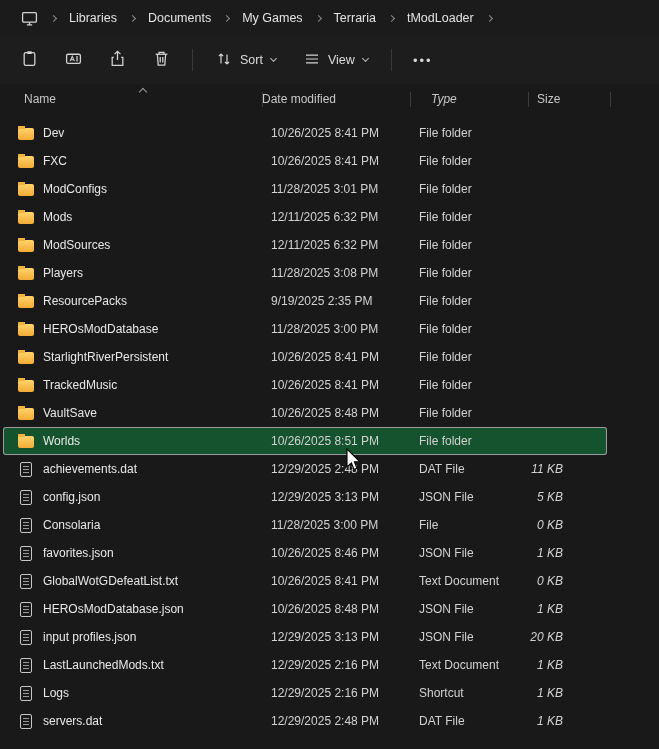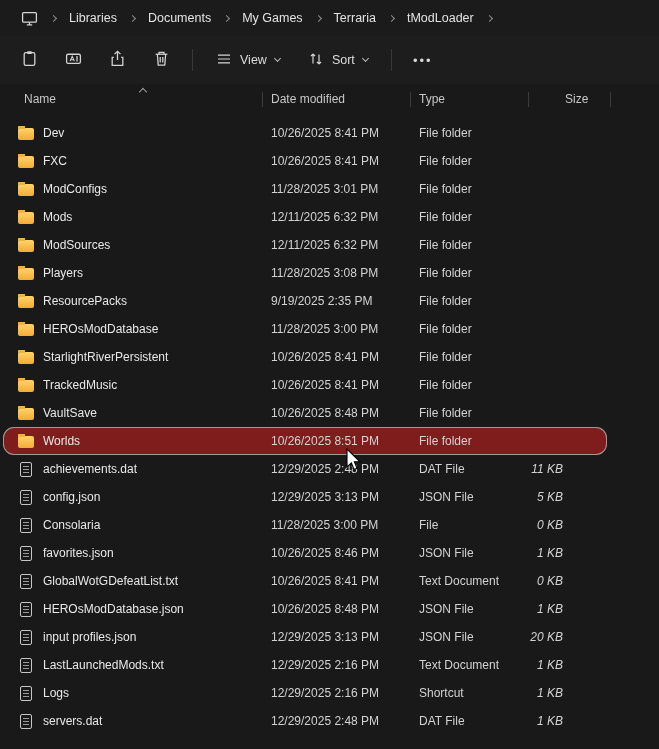--- a/index.html
+++ b/index.html
@@ -60,39 +60,39 @@
   .more-btn { color:#d6d6d6; font-size:13px; letter-spacing:2px; }
   
   .list-header {
     height:30px;
     display:flex; align-items:center;
     position:relative;
     margin-left:3px;
     color:#c7c7c7;
   }
   .h-name { width:259px; padding-left:21px; }
-  .h-date { width:148px; padding-left:9px; }
-  .h-type { width:118px; padding-left:9px; }
-  .h-size { width:82px;  padding-left:9px;margin-left:28px; }
+  .h-date { width:148px; }
+  .h-type { width:118px; padding-left:21px;font-style:italic; }
+  .h-size { width:82px;  padding-left:9px; }
   .hsep { position:absolute; top:8px; height:15px; width:1px; background:#3c3c3c; }
   .hsep1 { left:259px; } .hsep2 { left:407px; } .hsep3 { left:525px; } .hsep4 { left:607px; }
   .sort-caret {
     position:absolute; left:137px; top:5px;
     width:6px; height:6px;
     border-left:1.2px solid #9a9a9a; border-top:1.2px solid #9a9a9a;
     transform:rotate(45deg);
   }
   
   .file-list { padding-top:5px; }
   .row {
     display:flex; align-items:center;
     height:28px; width:604px; margin-left:3px;
     border-radius:3px;
   }
-  .row.selected { background:#7f1d1d; box-shadow:inset 0 0 0 1px #9b9b9b;border-radius:11px; }
+  .row.selected { background:#14532d; box-shadow:inset 0 0 0 1px #9b9b9b; }
   .c-name {
     width:259px; padding-left:15px;
     display:flex; align-items:center; gap:9px;
     color:#e8e8e8; white-space:nowrap; overflow:hidden;
   }
   .c-date { width:148px; padding-left:9px; color:#d2d2d2; white-space:nowrap; }
   .c-type { width:118px; padding-left:9px; color:#d2d2d2; white-space:nowrap; }
   .c-size { width:79px; text-align:right; padding-right:44px; color:#d2d2d2; white-space:nowrap;font-style:italic; }
   
   .icon-folder {
@@ -172,34 +172,34 @@
           <path d="M5.7 4 V2.3 h4.6 V4"></path>
           <path d="M4.1 4 l0.8 10.2 h6.2 L11.9 4"></path>
           <path d="M6.8 6.5 v5.2 M9.2 6.5 v5.2"></path>
         </svg>
     </span>
   </button>
   <span class="tb-sep"></span>
   <button class="tb-drop">
     <span>
       <svg width="16" height="16" viewBox="0 0 16 16">
-          <path d="M2 4.2 h12 M2 8 h12 M2 11.8 h12"></path>
-        </svg>
-    </span>
-    <span>View</span>
-    <span class="chev-d"></span>
-  </button>
-  <button class="tb-drop">
-    <span>
-      <svg width="16" height="16" viewBox="0 0 16 16">
           <path d="M5 12.5 V3 M5 3 L2.9 5.1 M5 3 l2.1 2.1"></path>
           <path d="M11 3.5 V13 M11 13 l-2.1 -2.1 M11 13 l2.1 -2.1"></path>
         </svg>
     </span>
     <span>Sort</span>
+    <span class="chev-d"></span>
+  </button>
+  <button class="tb-drop">
+    <span>
+      <svg width="16" height="16" viewBox="0 0 16 16">
+          <path d="M2 4.2 h12 M2 8 h12 M2 11.8 h12"></path>
+        </svg>
+    </span>
+    <span>View</span>
     <span class="chev-d"></span>
   </button>
   <span class="tb-sep"></span>
   <button class="tb-btn more-btn">
     <span>•••</span>
   </button>
 </div>
 
 <div class="list-header">
   <span class="sort-caret"></span>

